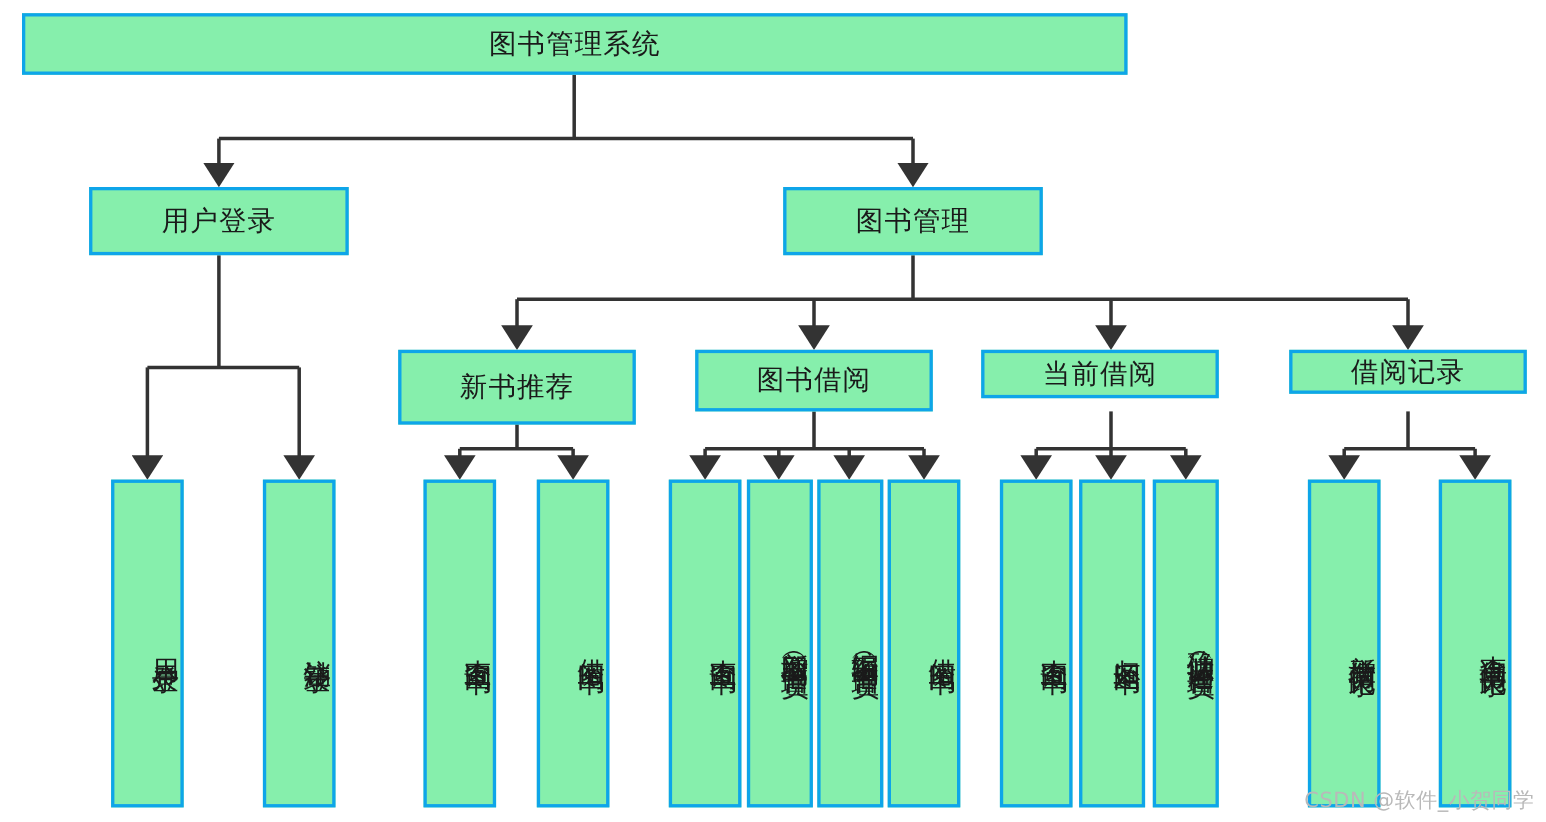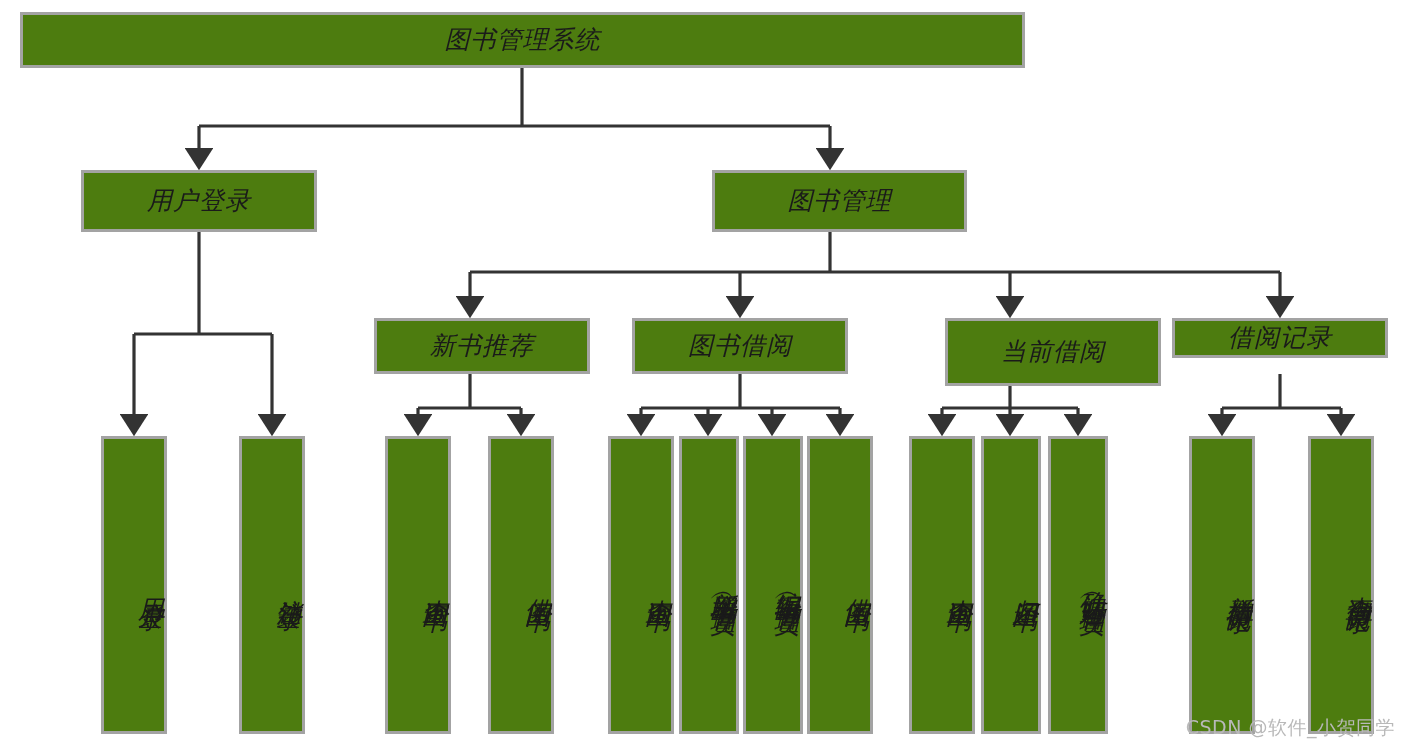--- a/index.html
+++ b/index.html
@@ -22,27 +22,26 @@
     position: absolute;
     left: 0;
     top: 0;
     width: 1405px;
     height: 747px;
     pointer-events: none;
   }
   .node {
     position: absolute;
     box-sizing: border-box;
-    border: 3px solid #a3a3a3;
-    background: #4d7c0f;
+    border: 3px solid #0ea5e9;
+    background: #86efac;
     display: flex;
     align-items: center;
     justify-content: center;
     color: #1a1a1a;
-    font-style: italic;
   }
   .node.horiz {
     font-size: 25px;
     letter-spacing: 1px;
     line-height: 1.1;
   }
   .node.vert {
     writing-mode: vertical-rl;
     text-orientation: upright;
     font-size: 25px;
@@ -125,31 +124,31 @@
     </g>
   </svg>
 
   <div class="node horiz" style="left:20px; top:12px; width:1005px; height:56px;">
     <span>图书管理系统</span>
   </div>
 
   <div class="node horiz" style="left:81px; top:170px; width:236px; height:62px;">
     <span>用户登录</span>
   </div>
-  <div class="node horiz" style="left:712px; top:170px; width:255px; height:62px;">
+  <div class="node horiz" style="left:712px; top:170px; width:236px; height:62px;">
     <span>图书管理</span>
   </div>
 
-  <div class="node horiz" style="left:374px; top:318px; width:216px; height:56px;">
+  <div class="node horiz" style="left:362px; top:318px; width:216px; height:68px;">
     <span>新书推荐</span>
   </div>
   <div class="node horiz" style="left:632px; top:318px; width:216px; height:56px;text-align:center;">
     <span>图书借阅</span>
   </div>
-  <div class="node horiz" style="left:945px; top:318px; width:216px; height:68px;">
+  <div class="node horiz" style="left:892px; top:318px; width:216px; height:44px;">
     <span>当前借阅</span>
   </div>
   <div class="node horiz" style="left:1172px; top:318px; width:216px; height:40px;">
     <span>借阅记录</span>
   </div>
 
   <div class="node vert" style="left:101px; top:436px; width:66px; height:298px;">
     <span class="vlabel">用户登录</span>
   </div>
   <div class="node vert" style="left:239px; top:436px; width:66px; height:298px;">

